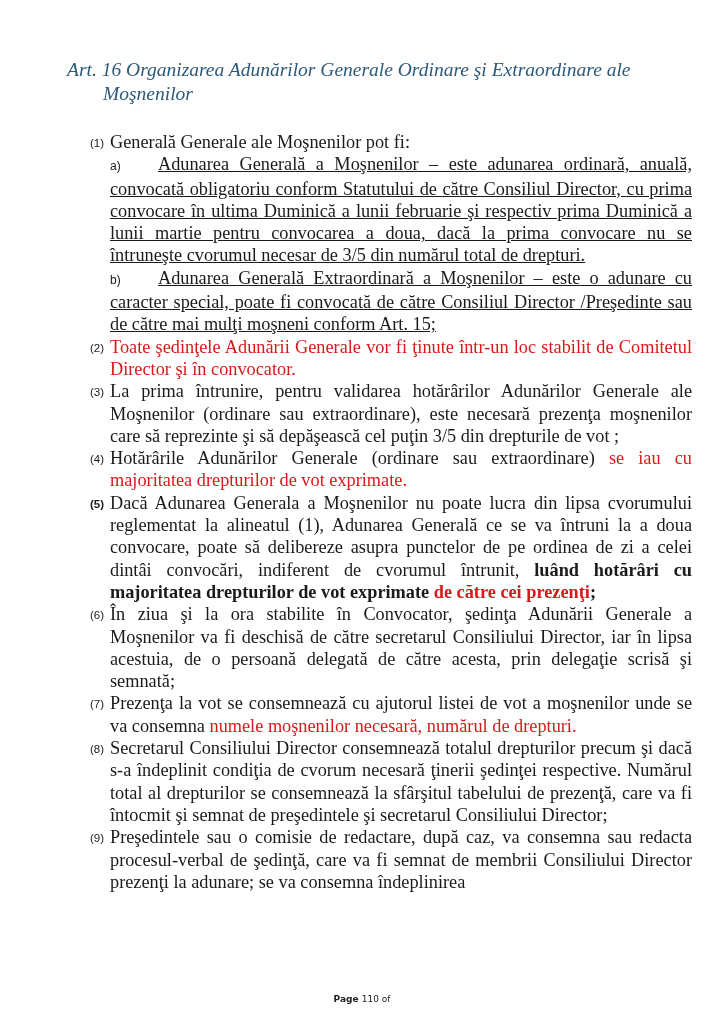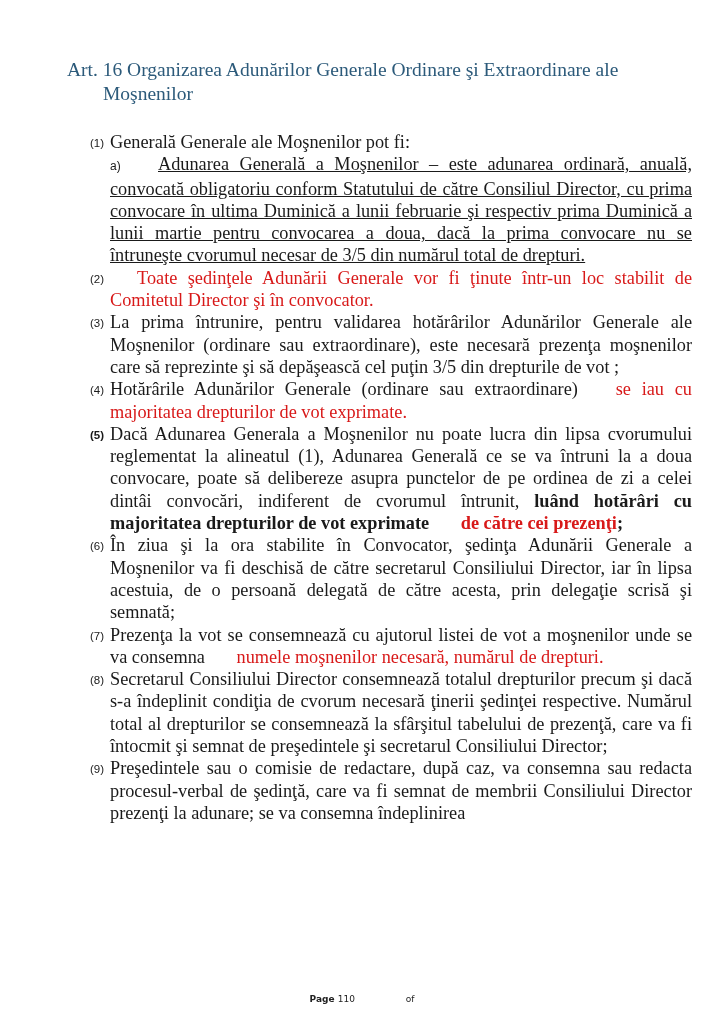--- a/index.html
+++ b/index.html
@@ -1,38 +1,38 @@
 <!DOCTYPE html>
 <html><head>
 <meta charset="utf-8">
 <style>
   html, body { margin: 0; padding: 0; background: #ffffff; }
   body { width: 724px; height: 1024px; position: relative; overflow: hidden; }
   .page { position: absolute; left: 0; top: 0; width: 724px; height: 1024px; background: #fff; }
   .heading {
     position: absolute; left: 67px; top: 58px; width: 600px;
     font-family: "Liberation Serif", serif; font-size: 19.5px; line-height: 24px;
-    color: #2c5a7a; padding-left: 36px; text-indent: -36px;
+    color: #2c5a7a; padding-left: 36px; text-indent: -36px; font-style: italic;
   }
   .body {
     position: absolute; left: 90px; top: 131px; width: 602px;
     font-family: "Liberation Serif", serif; font-size: 18.3px; line-height: 22.3px;
     color: #1a1a1a;
   }
   .item { position: relative; padding-left: 20px; text-align: justify; text-align-last: left; }
   .num {
     position: absolute; left: 0; top: 1px;
     font-family: "Liberation Sans", sans-serif; font-size: 11.5px; color: #1a1a1a;
   }
   .num.bold { font-weight: bold; }
   .sub { position: relative; padding-left: 20px; text-align: justify; text-align-last: left; text-decoration: underline; }
   .sub .marker {
     font-family: "Liberation Sans", sans-serif; font-size: 12px; display: inline-block; width: 48px;
   }
-  .red { color: #d81919; margin-left: 27px; }
+  .red { color: #d81919; }
   .b { font-weight: bold; }
   .footer {
     position: absolute; left: 0; top: 994px; width: 724px; text-align: center;
     font-family: "DejaVu Sans", sans-serif; font-size: 9px; color: #222;
   }
   .footer .pn { font-weight: normal; }
 </style>
 </head>
 <body>
 
@@ -41,20 +41,23 @@
   <div class="heading">Art. 16 Organizarea Adunărilor Generale Ordinare şi Extraordinare ale Moşnenilor</div>
 
   <div class="body">
 
     <div class="item">
       <span class="num">(1)</span>
       <span>Generală Generale ale Moşnenilor pot fi:</span>
     </div>
     <div class="sub">
       <span class="marker">a)</span><span>Adunarea Generală a Moşnenilor – este adunarea ordinară, anuală, convocată obligatoriu conform Statutului de către Consiliul Director, cu prima convocare în ultima Duminică a lunii februarie şi respectiv  prima Duminică a lunii martie pentru convocarea a doua, dacă la prima convocare nu se întruneşte cvorumul necesar de 3/5 din numărul total de drepturi.</span>
+    </div>
+    <div class="sub">
+      <span class="marker">b)</span><span>Adunarea Generală Extraordinară a Moşnenilor – este o adunare cu caracter special, poate fi convocată de către Consiliul Director /Preşedinte sau de către mai mulţi moşneni conform Art. 15;</span>
     </div>
 
     <div class="item">
       <span class="num">(2)</span>
       <span class="red">Toate şedinţele Adunării Generale vor fi ţinute într-un loc stabilit de Comitetul Director şi în convocator.</span>
     </div>
 
     <div class="item">
       <span class="num">(3)</span>
       <span>La prima întrunire, pentru validarea hotărârilor  Adunărilor Generale ale Moşnenilor (ordinare sau extraordinare), este necesară prezenţa moşnenilor care să reprezinte şi să depăşească cel puţin 3/5 din drepturile de vot ;</span>
@@ -86,16 +89,16 @@
     </div>
 
     <div class="item">
       <span class="num">(9)</span>
       <span>Preşedintele sau o comisie de redactare, după caz, va consemna sau redacta procesul-verbal de şedinţă, care va fi semnat de membrii Consiliului Director prezenţi la adunare; se va consemna îndeplinirea</span>
     </div>
 
   </div>
 
   <div class="footer">
-    <span style="white-space: pre; font-weight: bold;">Page </span><span class="pn" style="white-space: pre;">110</span><span style="white-space: pre; padding-left: 48px;"> of</span>
+    <span style="white-space: pre; font-weight: bold;">Page </span><span class="pn" style="white-space: pre;">110</span><span style="white-space: pre;"> of</span>
   </div>
 
 </div>
 
 </body></html>

